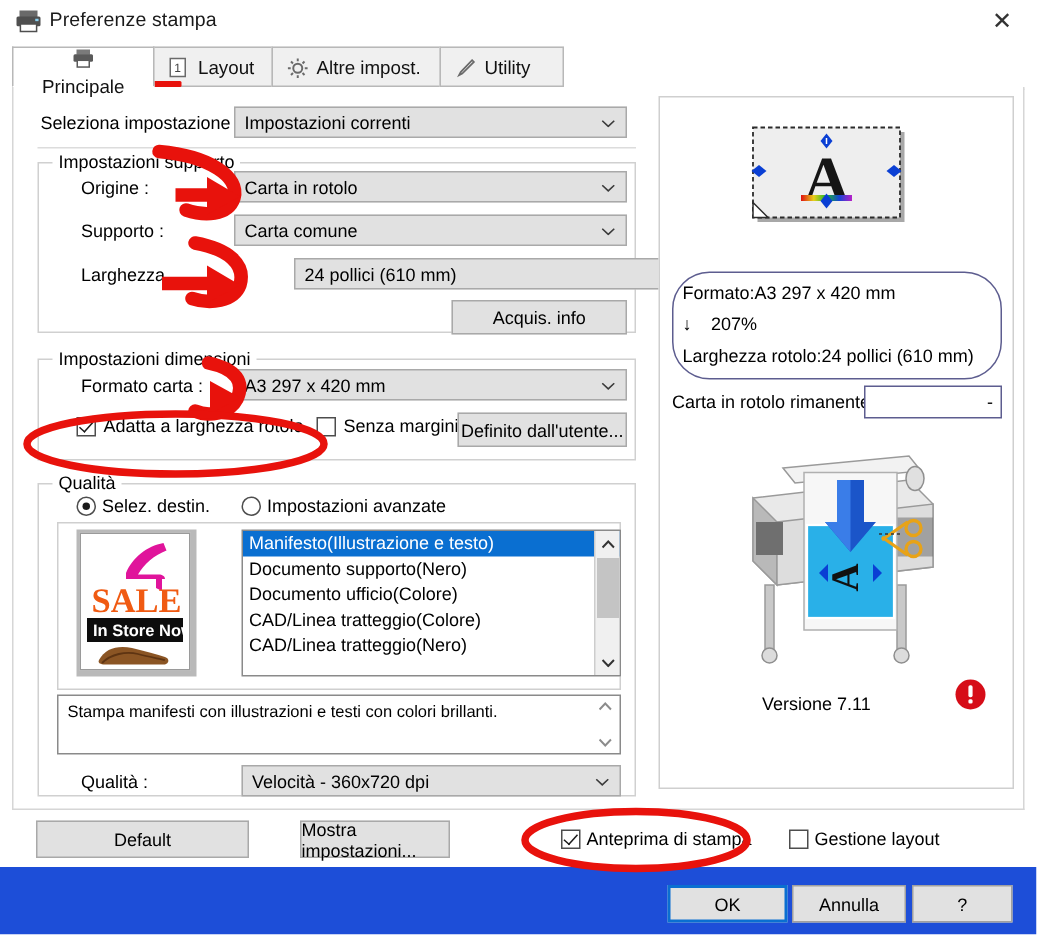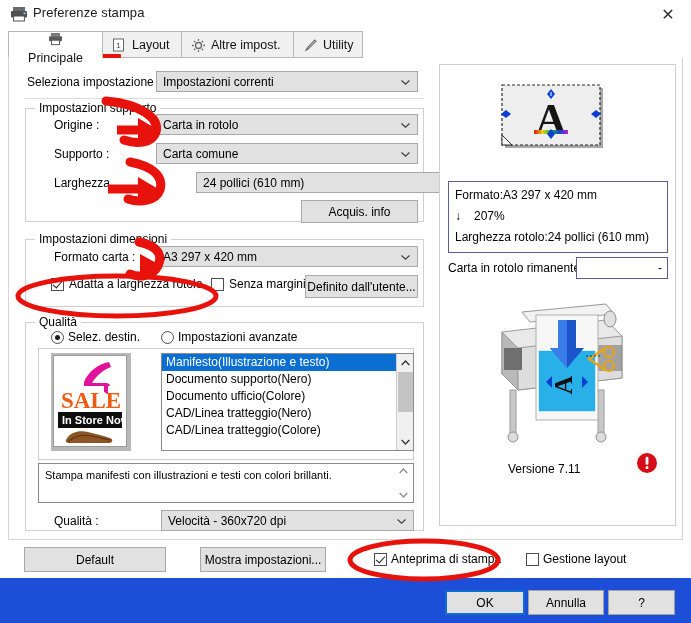--- a/index.html
+++ b/index.html
@@ -316,21 +316,21 @@
       <span class="tab-ico">
         <svg width="15" height="15" viewBox="0 0 16 16">
           <g fill="none" stroke="#6a6a6a" stroke-width="1.4">
             <circle cx="8" cy="8" r="3.2"></circle>
             <path d="M8 1v2M8 13v2M1 8h2M13 8h2M3.2 3.2l1.4 1.4M11.4 11.4l1.4 1.4M12.8 3.2l-1.4 1.4M4.6 11.4l-1.4 1.4"></path>
           </g>
         </svg>
       </span>
       <span>Altre impost.</span>
     </div>
-    <div class="tab" style="left:285px; width:70px;">
+    <div class="tab" style="left:285px; width:83px;">
       <span class="tab-ico">
         <svg width="15" height="15" viewBox="0 0 16 16">
           <path d="M12.5 2.2 L13.8 3.5 L5.5 11.8 L3.2 13 L4.4 10.7 Z" fill="none" stroke="#6a6a6a" stroke-width="1.2"></path>
         </svg>
       </span>
       <span>Utility</span>
     </div>
   </div>
 
   <div class="content">
@@ -425,22 +425,22 @@
             <path d="M14 86 C20 80 30 78 38 80 C45 82 52 83 56 84" fill="none" stroke="#5e3412" stroke-width="1.2"></path>
           </svg>
         </div>
       </div>
 
       <div class="listbox" style="left:152px; top:295px; width:253px; height:98px;">
         <div>
           <div class="list-item sel">Manifesto(Illustrazione e testo)</div>
           <div class="list-item">Documento supporto(Nero)</div>
           <div class="list-item">Documento ufficio(Colore)</div>
+          <div class="list-item">CAD/Linea tratteggio(Colore)</div>
           <div class="list-item">CAD/Linea tratteggio(Nero)</div>
-          <div class="list-item">CAD/Linea tratteggio(Colore)</div>
         </div>
         <div class="vscroll">
           <div class="sb-arrow" style="top:0;">
             <svg width="9" height="6" viewBox="0 0 9 6">
                 <path d="M0.7 5 L4.5 1 L8.3 5" fill="none" stroke="#333" stroke-width="1.3"></path>
               </svg>
           </div>
           <div class="sb-thumb" style="top:18px; height:40px;"></div>
           <div class="sb-arrow" style="bottom:0;">
             <svg width="9" height="6" viewBox="0 0 9 6">
@@ -499,21 +499,21 @@
           <g fill="#0a3fd4">
             <path d="M53 6 L57 11 L53 16 L49 11 Z"></path>
             <path d="M53 9 L53 13" stroke="#fff" stroke-width="1"></path>
             <path d="M53 46 L57 51 L53 56 L49 51 Z"></path>
             <path d="M8 27 L13 31 L8 35 L3 31 Z"></path>
             <path d="M98 27 L103 31 L98 35 L93 31 Z"></path>
           </g>
         </svg>
       </div>
 
-      <div class="info-box" style="left:8px; top:116px; width:220px; height:72px;">
+      <div class="info-box" style="left:8px; top:116px; width:220px; height:72px;border-radius:25px;">
         <span class="info-line" style="left:6px; top:6px;">Formato:A3 297 x 420 mm</span>
         <span class="info-line" style="left:6px; top:27px;">↓</span>
         <span class="info-line" style="left:25px; top:27px;">207%</span>
         <span class="info-line" style="left:6px; top:48px;">Larghezza rotolo:24 pollici (610 mm)</span>
       </div>
 
       <span class="lbl" style="left:8px; top:196px;">Carta in rotolo rimanente:</span>
       <div class="remain-field" style="left:136px; top:192px; width:92px; height:22px;">-</div>
 
       <div style="position:absolute; left:48px; top:225px; width:145px; height:165px;">
@@ -563,21 +563,21 @@
           <circle cx="11" cy="11" r="10" fill="#d60d18"></circle>
           <rect x="9.6" y="4.8" width="2.8" height="8" rx="1.2" fill="#ffffff"></rect>
           <rect x="9.6" y="14.2" width="2.8" height="2.8" rx="1" fill="#ffffff"></rect>
         </svg>
       </div>
     </div>
   </div>
 
   <div class="bottombar">
     <div class="btn" style="left:16px; top:4px; width:142px; height:25px;">Default</div>
-    <div class="btn" style="left:192px; top:4px; width:126px; height:25px;">Mostra impostazioni...</div>
+    <div class="btn" style="left:192px; top:4px; width:100px; height:25px;">Mostra impostazioni...</div>
     <div class="cbox checked" style="left:366px; top:10px;"></div>
     <span class="lbl" style="left:383px; top:9px;">Anteprima di stampa</span>
     <div class="cbox" style="left:518px; top:10px;"></div>
     <span class="lbl" style="left:535px; top:9px;">Gestione layout</span>
   </div>
 
   <div class="footer">
     <div class="fbtn primary" style="left:445px; top:12px; width:80px;">OK</div>
     <div class="fbtn" style="left:528px; top:12px; width:76px;">Annulla</div>
     <div class="fbtn" style="left:608px; top:12px; width:67px;">?</div>

